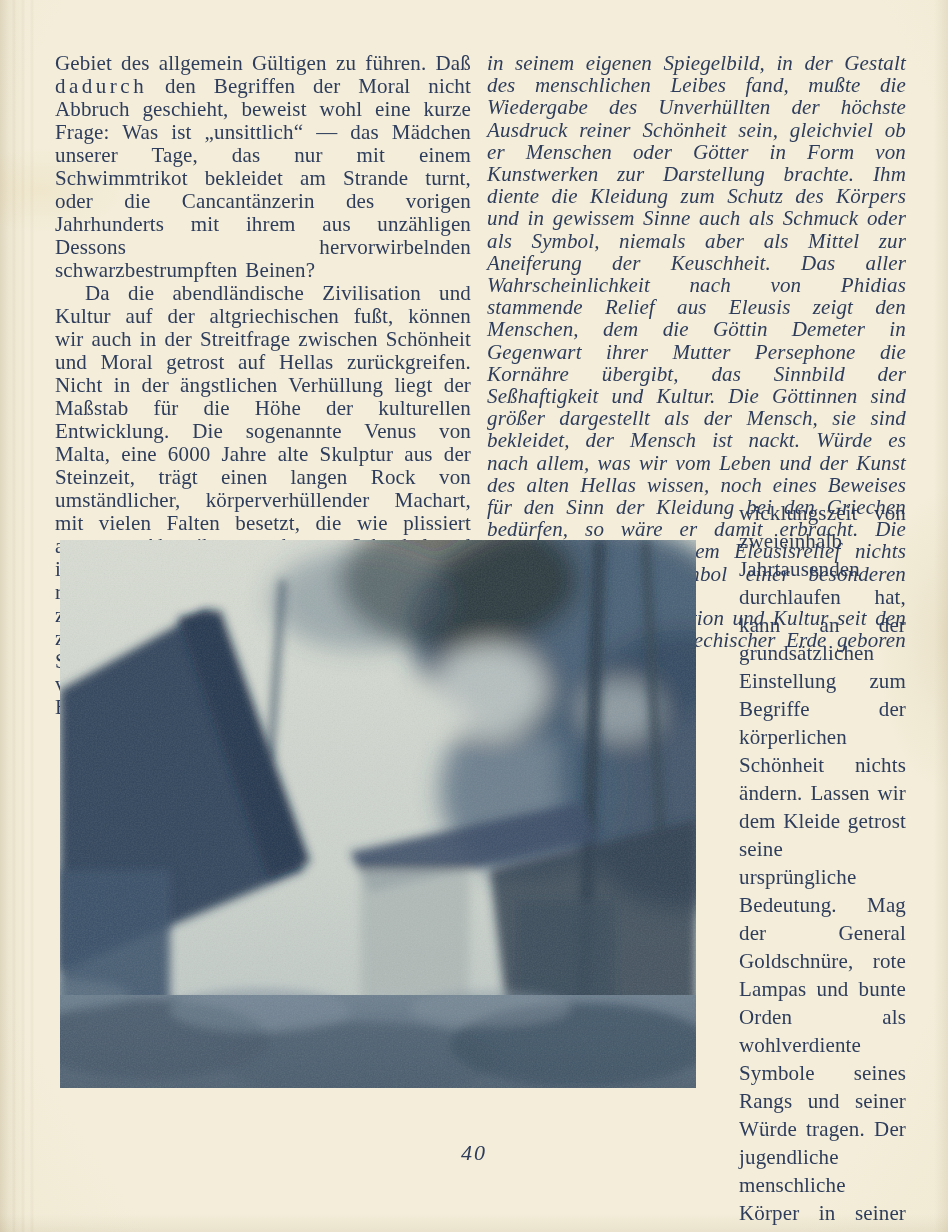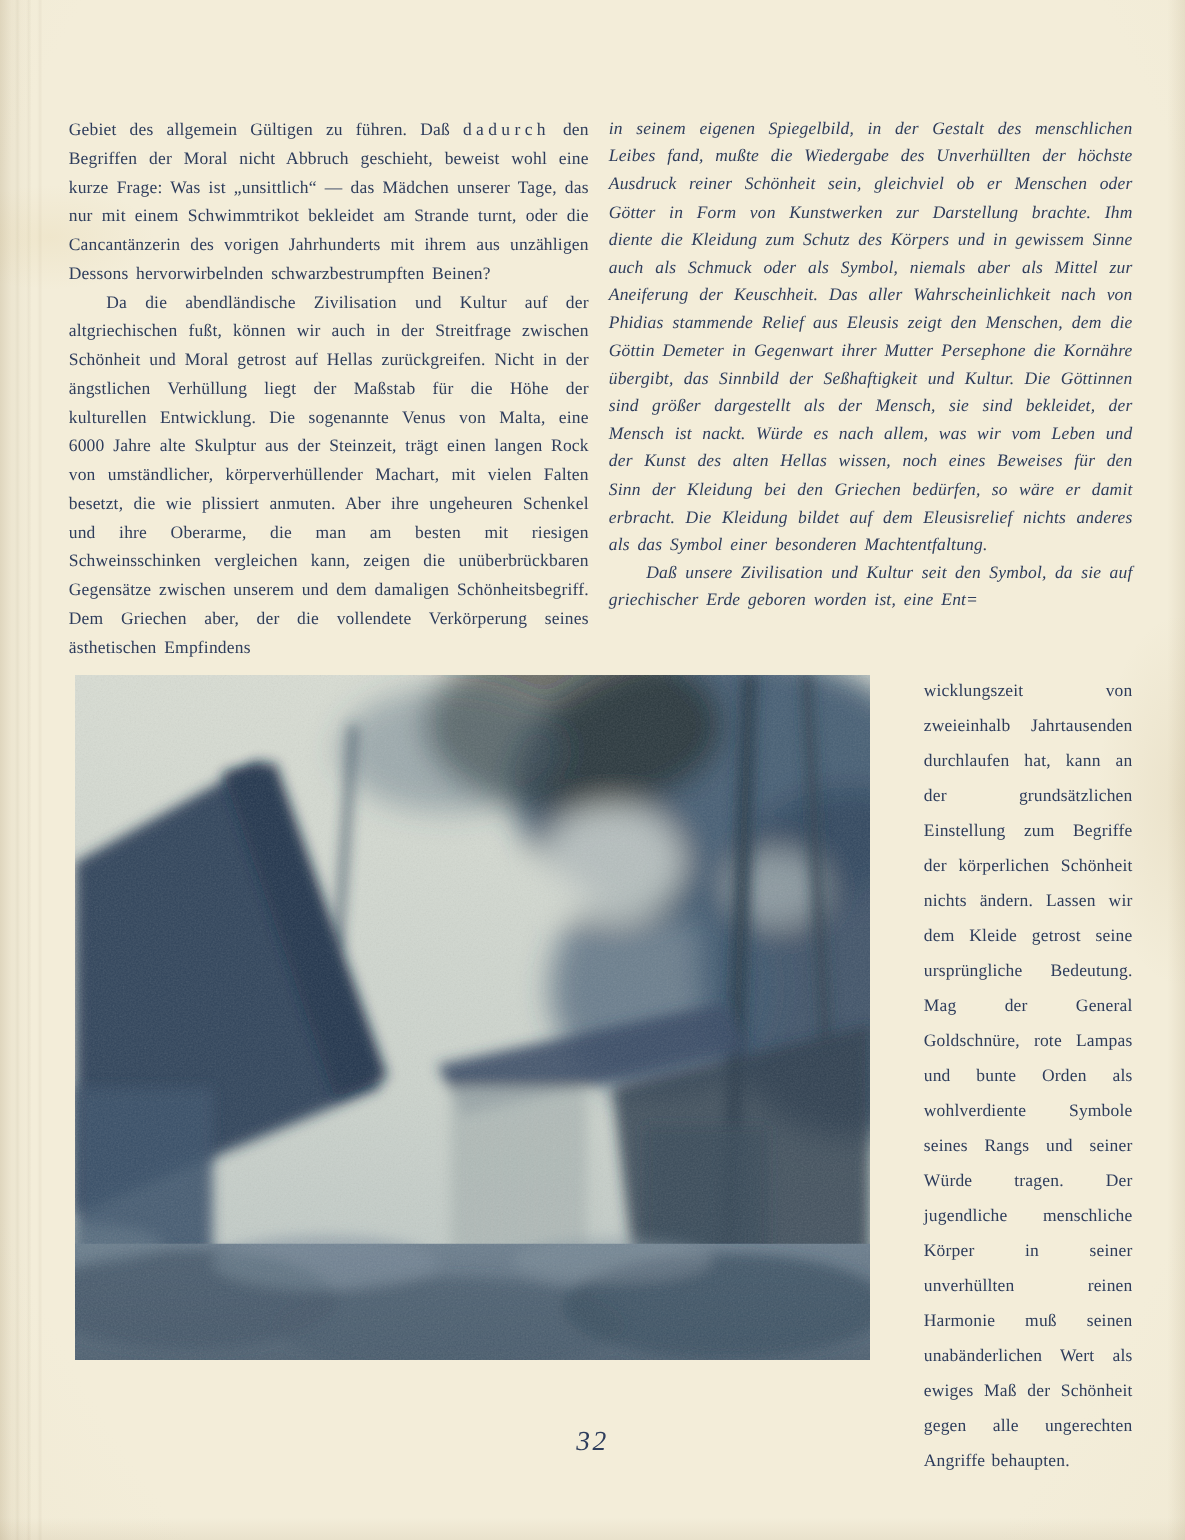--- a/index.html
+++ b/index.html
@@ -23,24 +23,23 @@
   
   .page::before{
     content:"";position:absolute;left:12px;top:0;width:22px;height:100%;
     background:
       linear-gradient(90deg, rgba(110,90,55,0) 0, rgba(110,90,55,0.06) 2px, rgba(110,90,55,0) 4px) 0 0/9px 100% repeat-x;
     pointer-events:none;
   }
   .col{
     position:absolute;
     text-align:justify;
-    font-size:14px;
+    font-size:21px;
     letter-spacing:0.15px;
     word-spacing:2.5px;
-    margin-top:41px;
   }
   .col p{margin:0;}
   .left-col{left:55px;top:52px;width:416px;line-height:23px;}
   .right-col-top{left:487px;top:52px;width:419px;line-height:22.2px;font-style:italic;}
   .narrow-col{left:739px;top:499px;width:167px;line-height:28px;word-spacing:1.5px;}
   .indent{text-indent:30px;}
   .sperr{letter-spacing:3.5px;}
   .photo{
     position:absolute;left:60px;top:540px;width:636px;height:548px;
     background:#cdd4d1;
@@ -148,15 +147,15 @@
         <ellipse cx="430" cy="468" rx="80" ry="18" fill="#77899a" opacity="0.45"></ellipse>
         <ellipse cx="60, " cy="455" rx="70" ry="16" fill="#5a7086" opacity="0.5"></ellipse>
       </g>
 
       <rect width="636" height="548" filter="url(#grain)" opacity="0.16"></rect>
 
       <rect width="636" height="548" fill="#efe7cf" opacity="0.10"></rect>
     </svg>
   </div>
 
-  <div class="pagenum">32</div>
+  <div class="pagenum">40</div>
 
 </div>
 
 </body></html>

